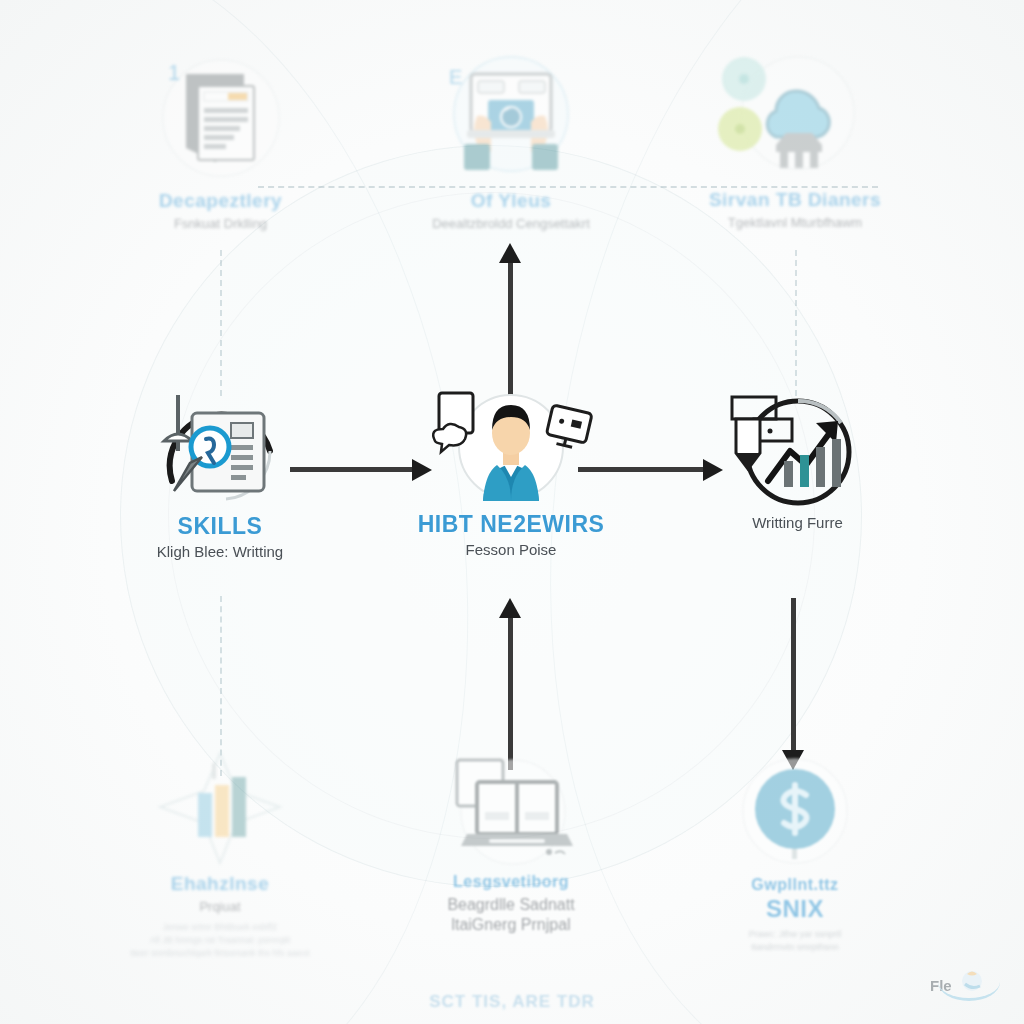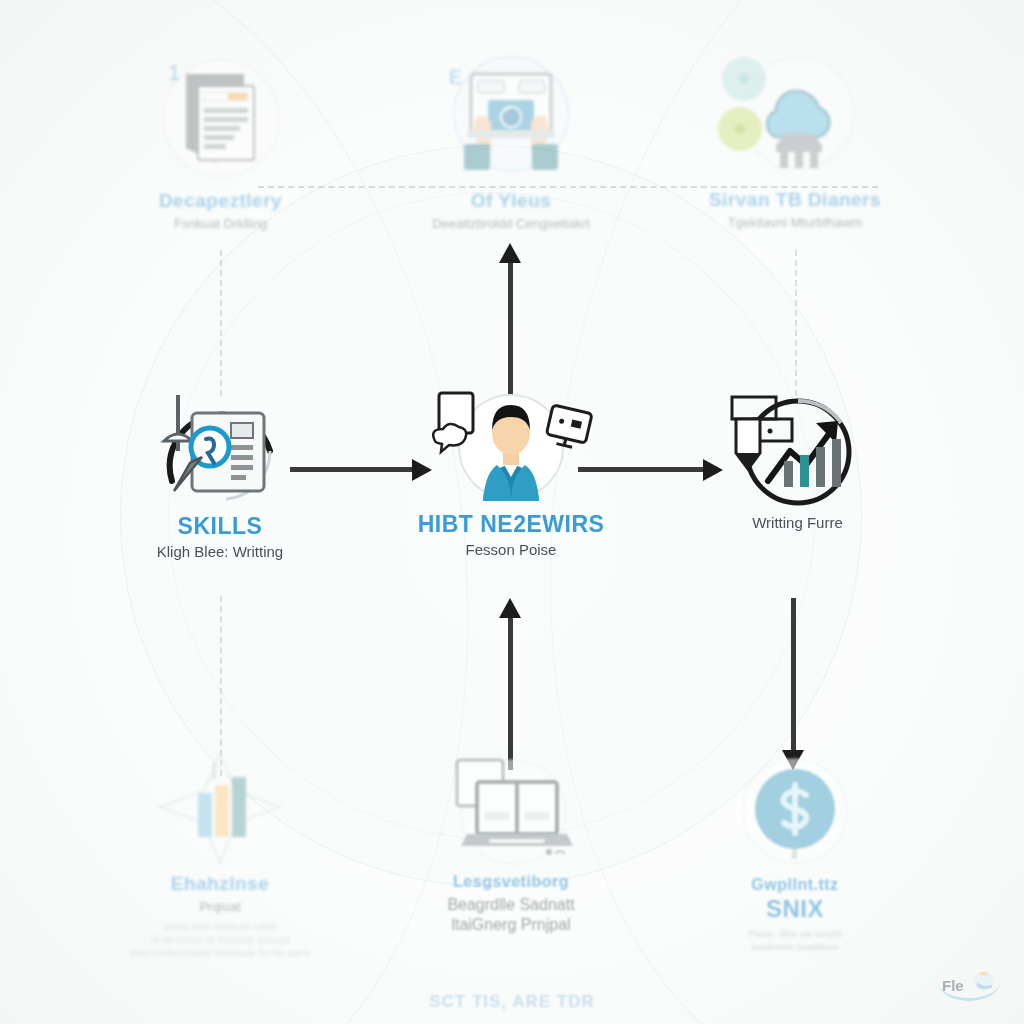--- a/index.html
+++ b/index.html
@@ -68,21 +68,21 @@
   }
   .footer-text{
     position:absolute;left:0;width:100%;text-align:center;
     font-size:17px;font-weight:bold;letter-spacing:1px;
     color:#bcd9ea;opacity:.8;filter:blur(1.3px);
   }
   .watermark{
     position:absolute;display:flex;align-items:center;gap:3px;
     opacity:.55;filter:blur(.5px);
   }
-  .watermark .wm-text{font-size:15px;font-weight:bold;color:#6a7278;margin-left:12px;}
+  .watermark .wm-text{font-size:15px;font-weight:bold;color:#6a7278;}
   .wm-swoosh{
     position:absolute;left:8px;top:20px;width:62px;height:16px;
     border-bottom:3px solid #9fd2e8;border-radius:0 0 50% 50%/0 0 100% 100%;
   }
 </style>
 </head>
 <body>
 
 <div id="canvas">
 

